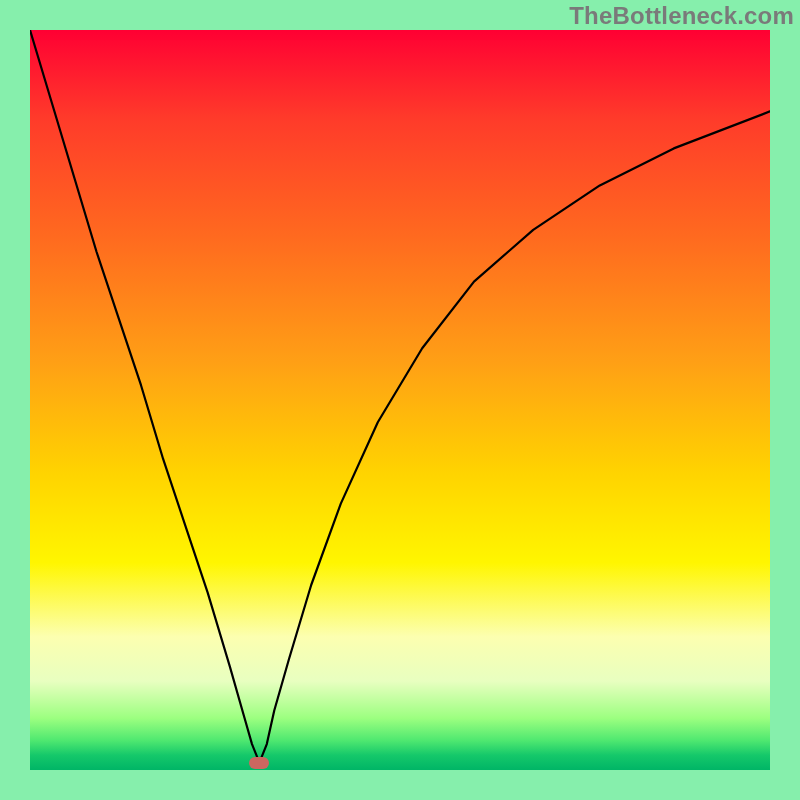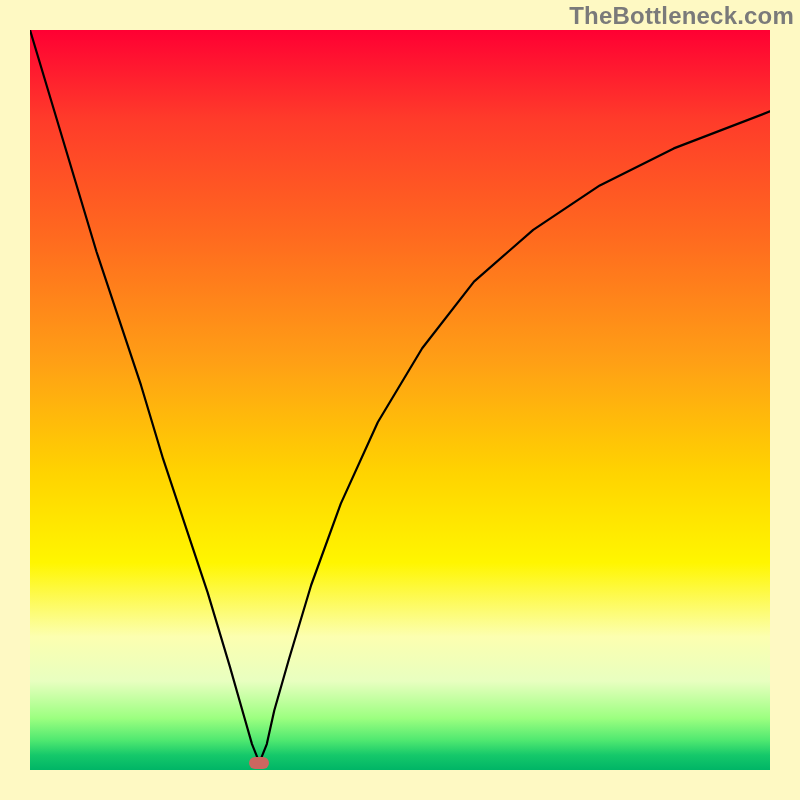--- a/index.html
+++ b/index.html
@@ -8,21 +8,21 @@
     width: 800px;
     height: 800px;
     background: #000000;
     overflow: hidden;
     font-family: Arial, Helvetica, sans-serif;
   }
   .frame {
     position: relative;
     width: 800px;
     height: 800px;
-    background: #fef9c3;
+    background: #86efac;
   }
   .plot-area {
     position: absolute;
     left: 30px;
     top: 30px;
     width: 740px;
     height: 740px;
     background: linear-gradient(
       to bottom,
       #ff0033 0%,

